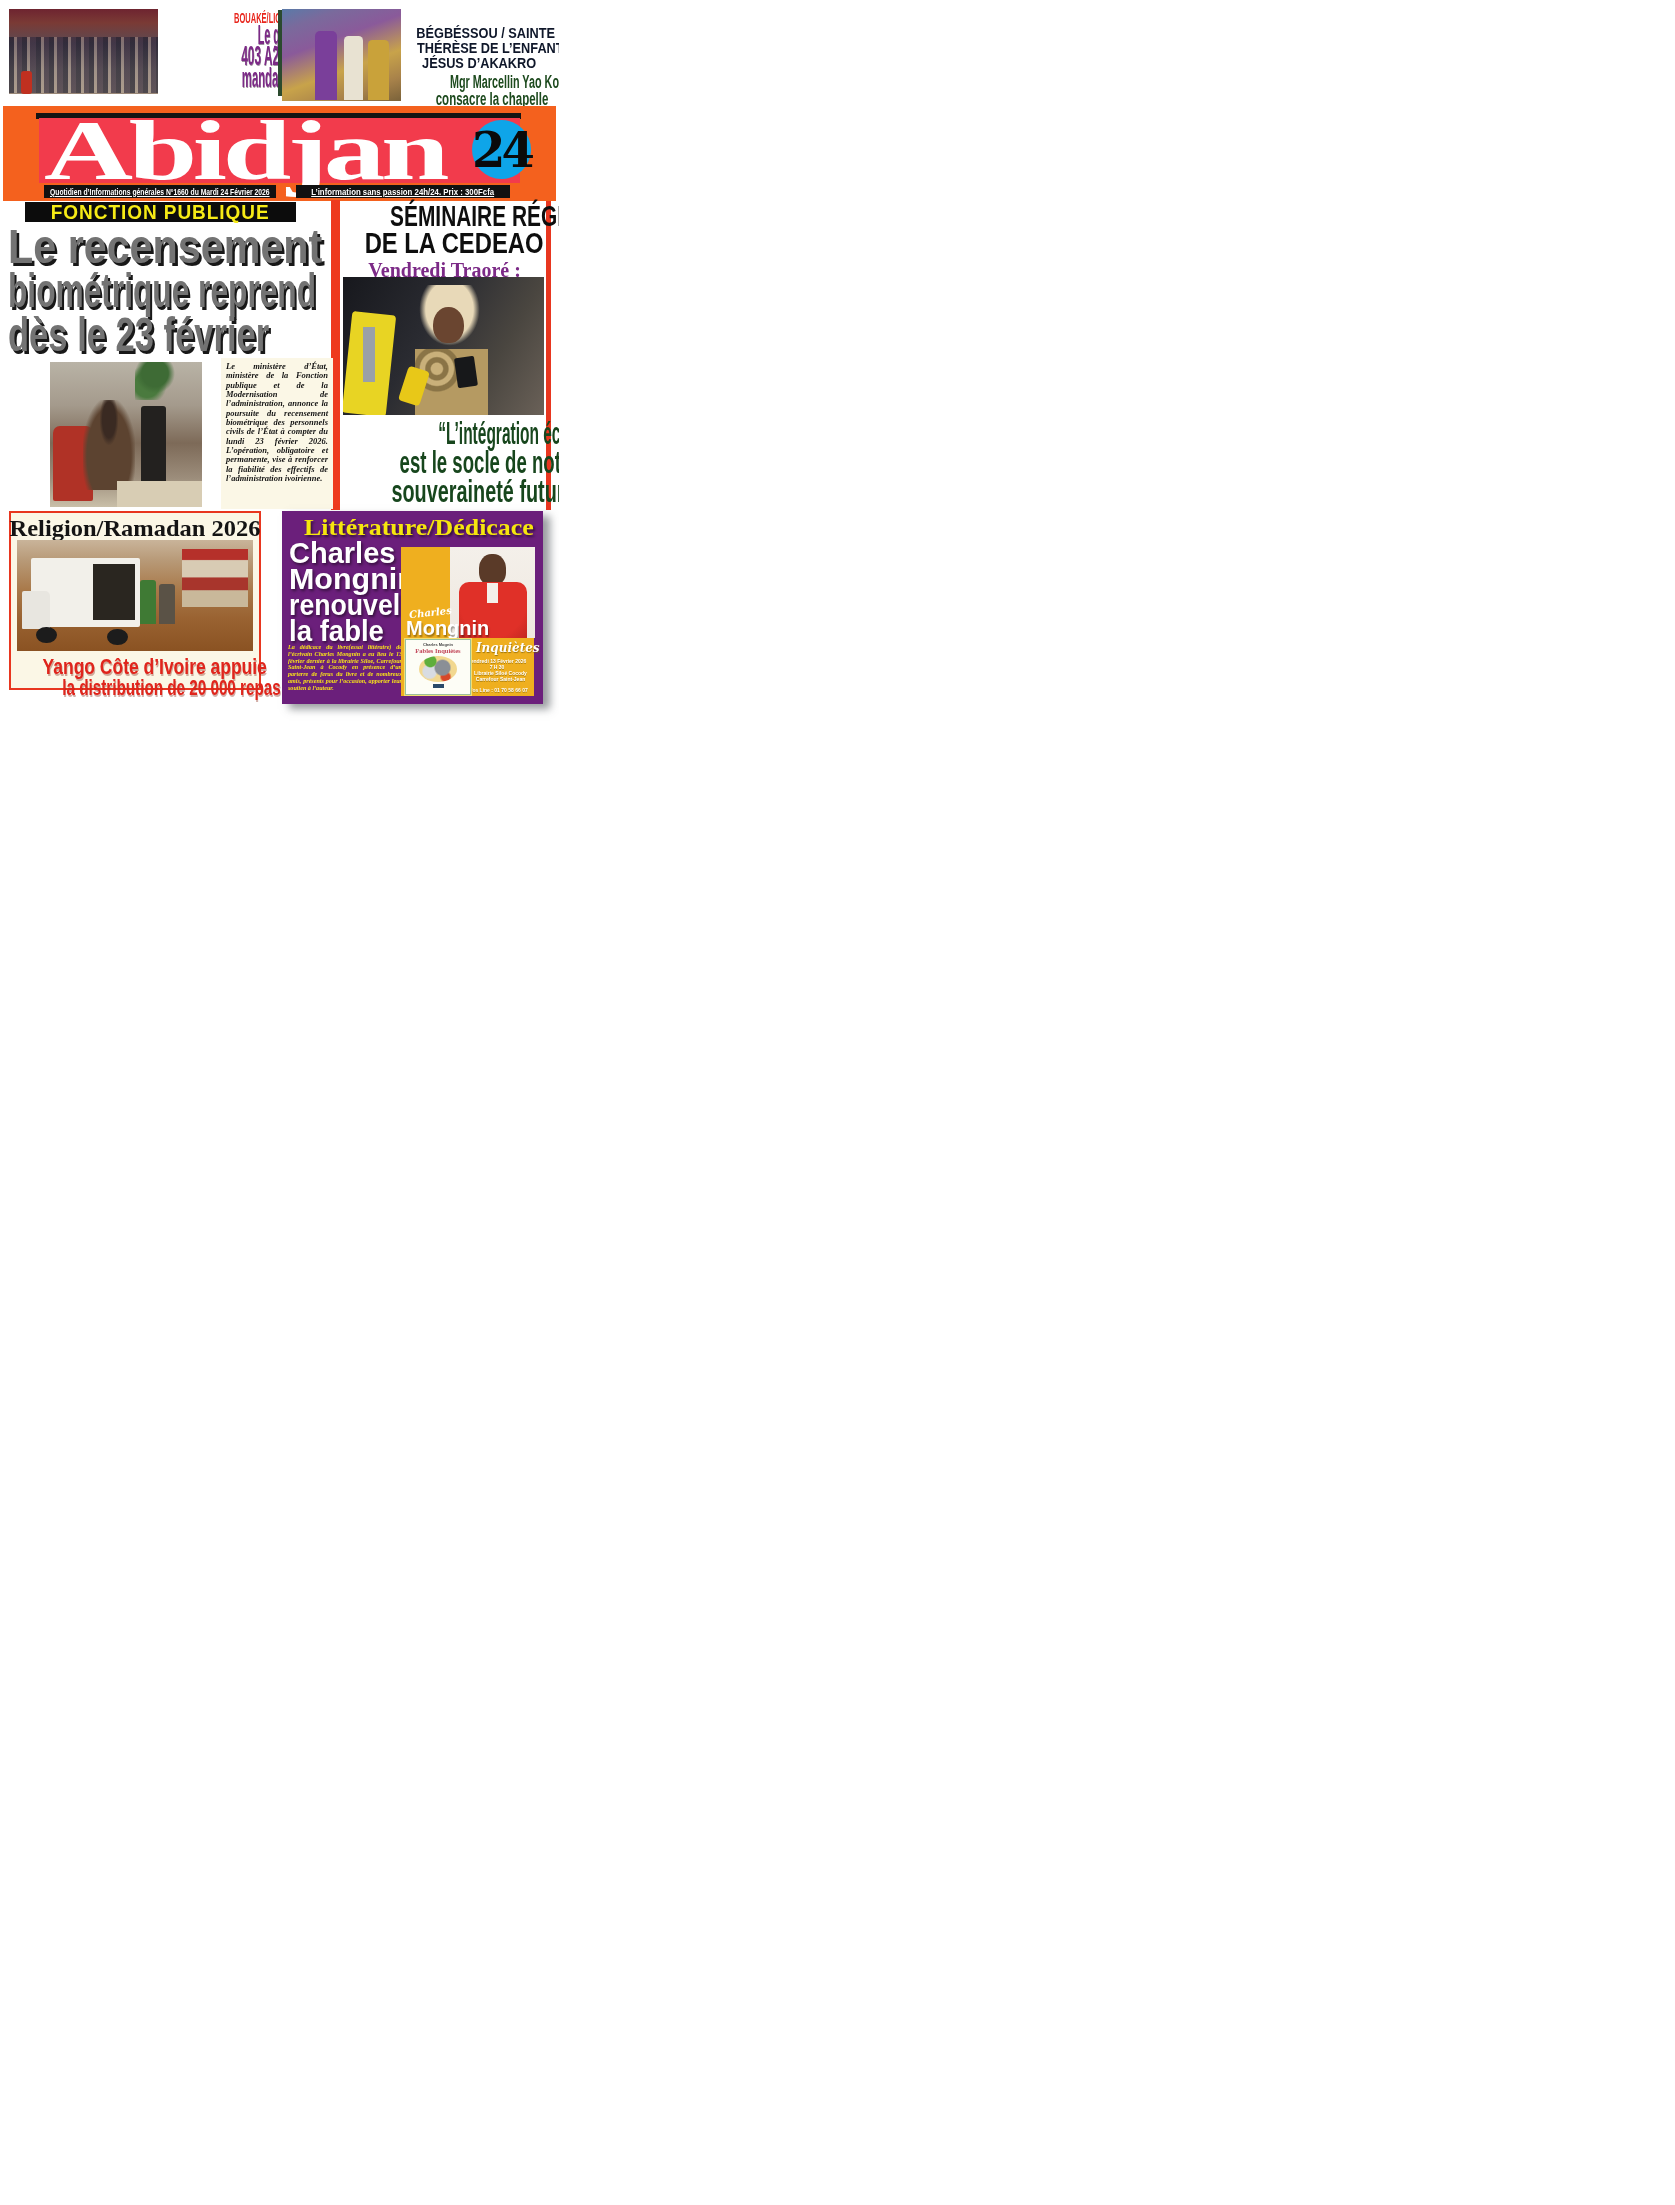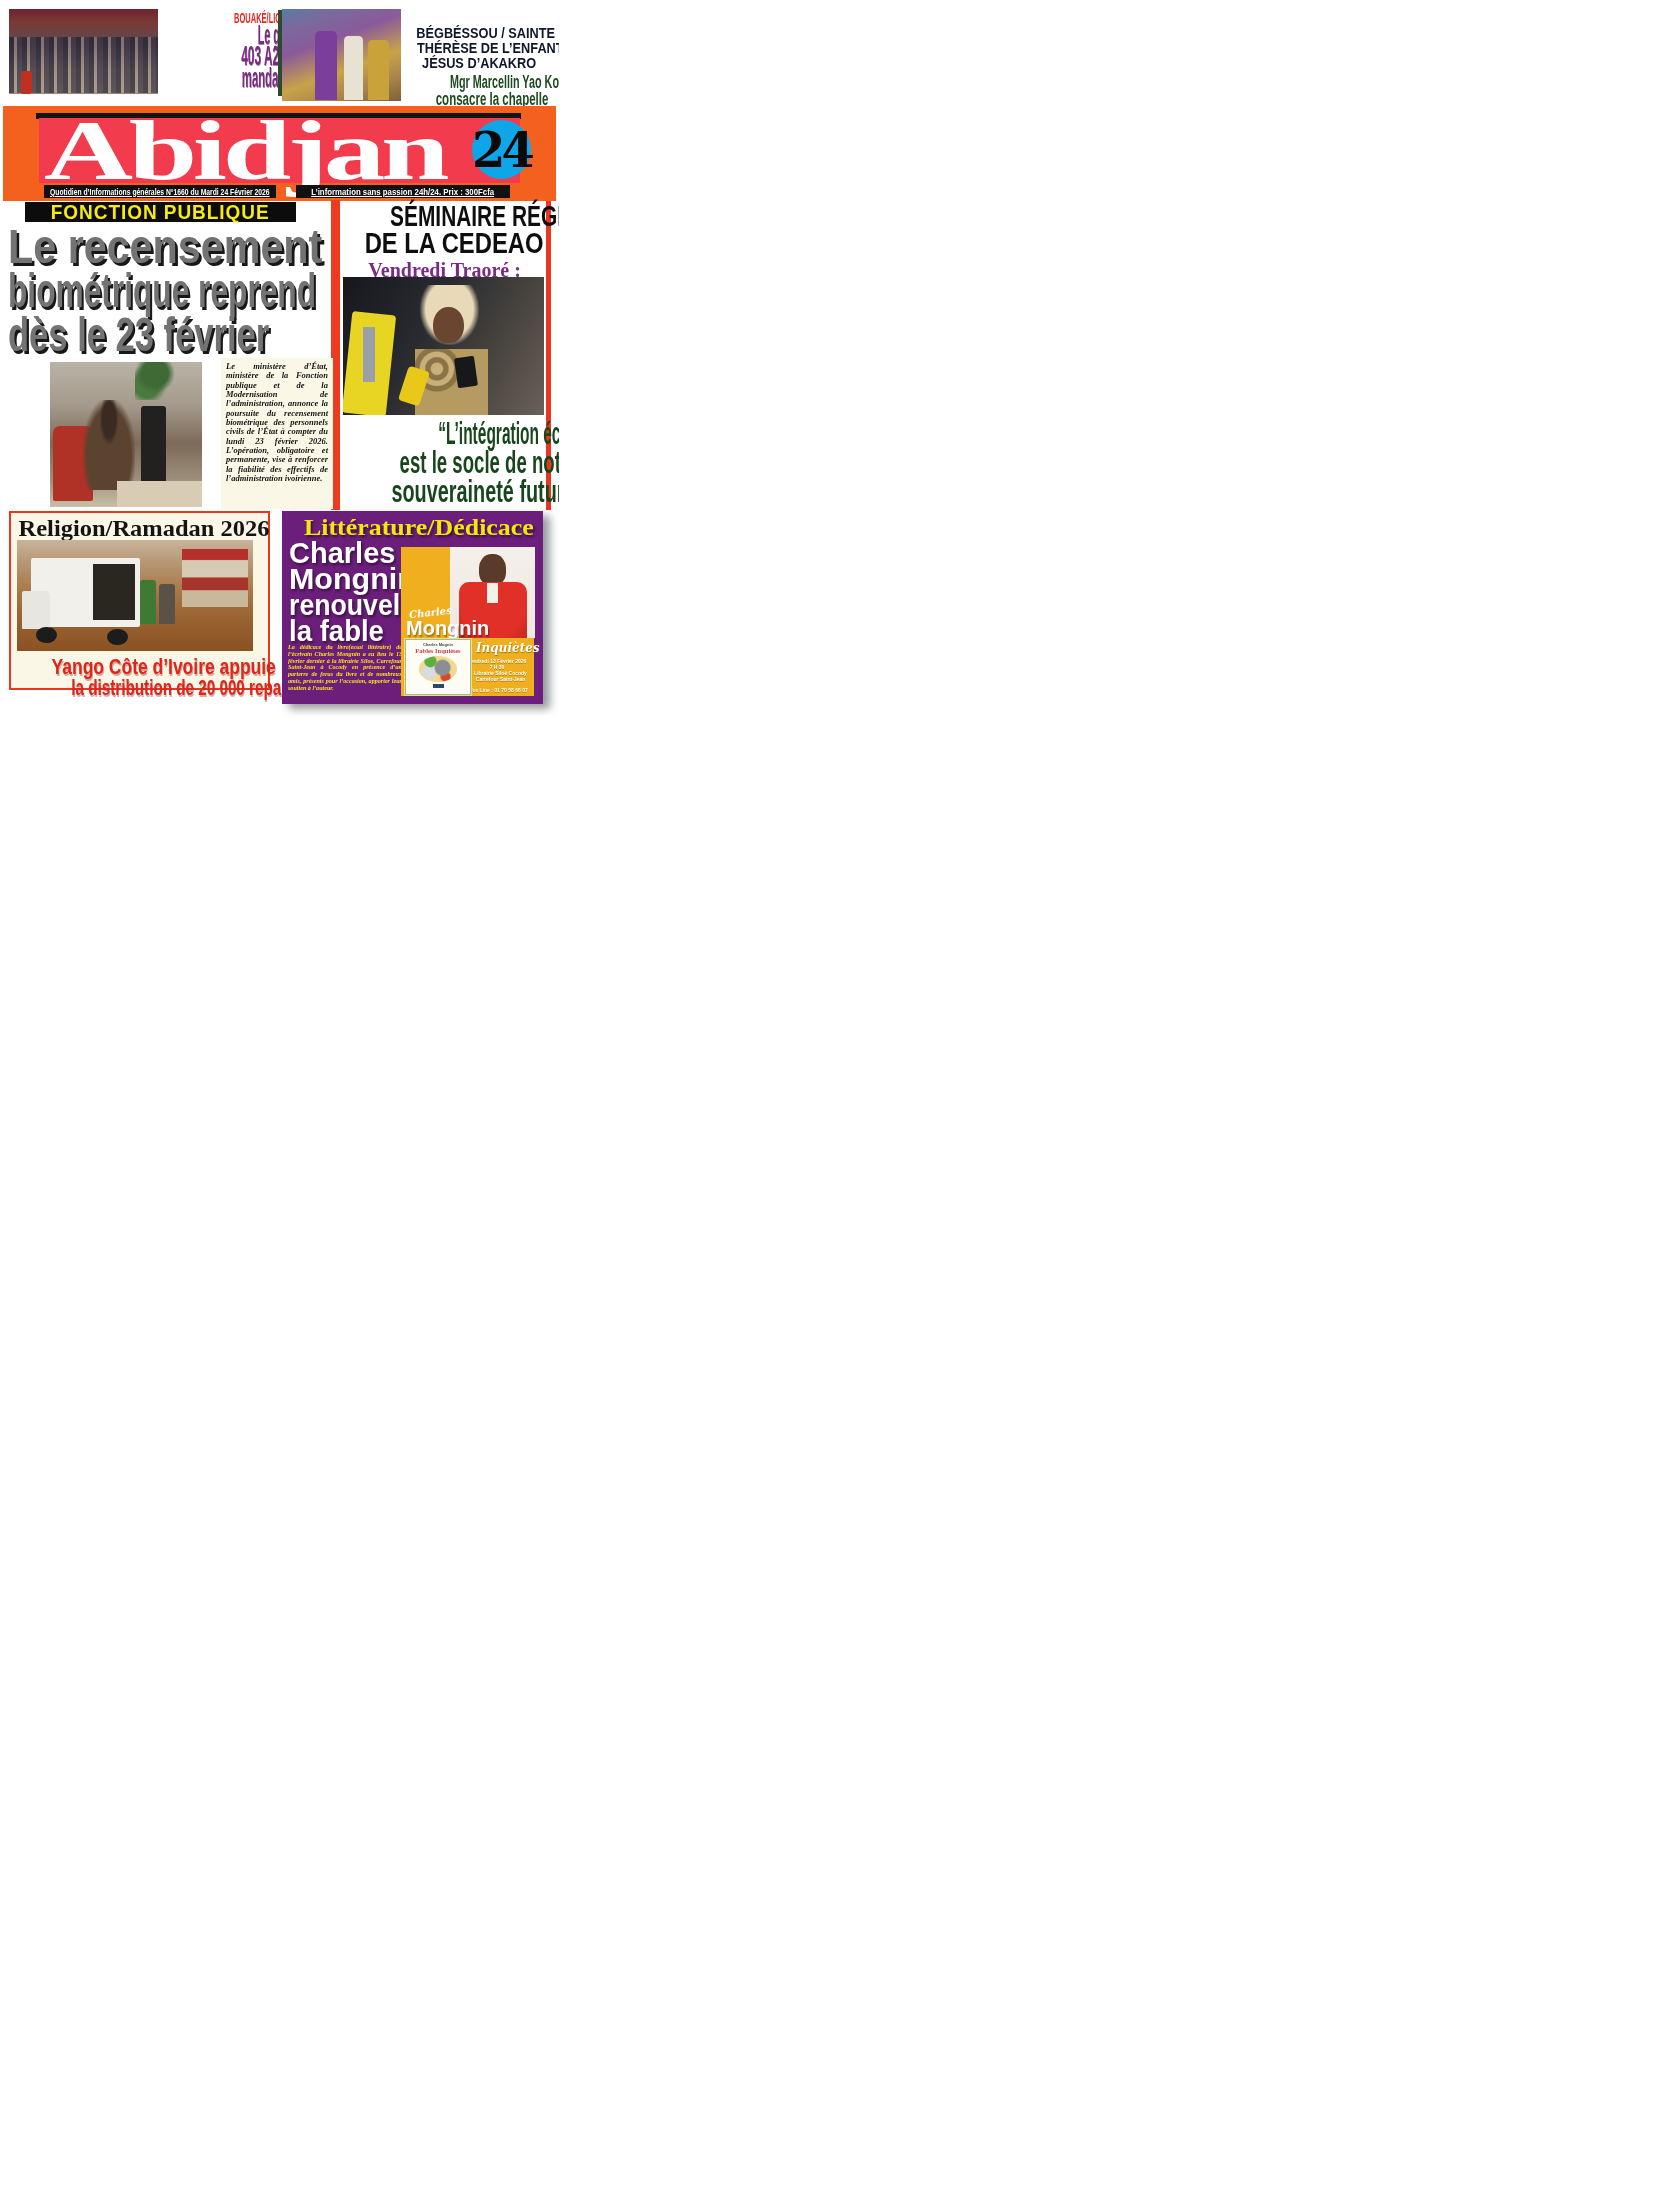--- a/index.html
+++ b/index.html
@@ -158,21 +158,21 @@
     <div class="abs" style="left:30%;top:66%;width:11%;height:26%;background:#e8c818;border-radius:4px;transform:rotate(18deg);"></div>
     <div class="abs" style="left:56%;top:58%;width:10%;height:22%;background:#17181a;border-radius:2px;transform:rotate(-8deg);"></div>
   </div>
 
   <div class="abs ctr quote-green" style="left:340px;top:419px;width:206px;">
     <span class="sqz" style="--sx:.5;">“L’intégration économique</span><br>
     <span class="sqz" style="--sx:.6;">est le socle de notre</span><br>
     <span class="sqz" style="--sx:.64;">souveraineté futur”</span>
   </div>
 
-  <div class="abs relbox" style="left:9px;top:511px;width:248px;height:175px;padding-left:9px;">
+  <div class="abs relbox" style="left:9px;top:511px;width:248px;height:175px;">
     <div class="ctr rel-title" style="margin-top:2px;">
       <span class="sqz" style="--sx:1.02;">Religion/Ramadan 2026</span>
     </div>
     <div class="photo ph-truck" style="position:absolute;left:6px;top:27px;width:236px;height:111px;">
       <div class="abs" style="left:6%;top:16%;width:46%;height:62%;background:#f2f0ea;border-radius:2px;"></div>
       <div class="abs" style="left:32%;top:22%;width:18%;height:50%;background:#2a2620;"></div>
       <div class="abs" style="left:2%;top:46%;width:12%;height:34%;background:#e8e6e0;border-radius:2px 5px 1px 1px;"></div>
       <div class="abs" style="left:8%;top:78%;width:9%;height:15%;background:#1c1c1c;border-radius:50%;"></div>
       <div class="abs" style="left:38%;top:80%;width:9%;height:15%;background:#1c1c1c;border-radius:50%;"></div>
       <div class="abs" style="left:52%;top:36%;width:7%;height:40%;background:#3f7a34;border-radius:3px 3px 0 0;"></div>

